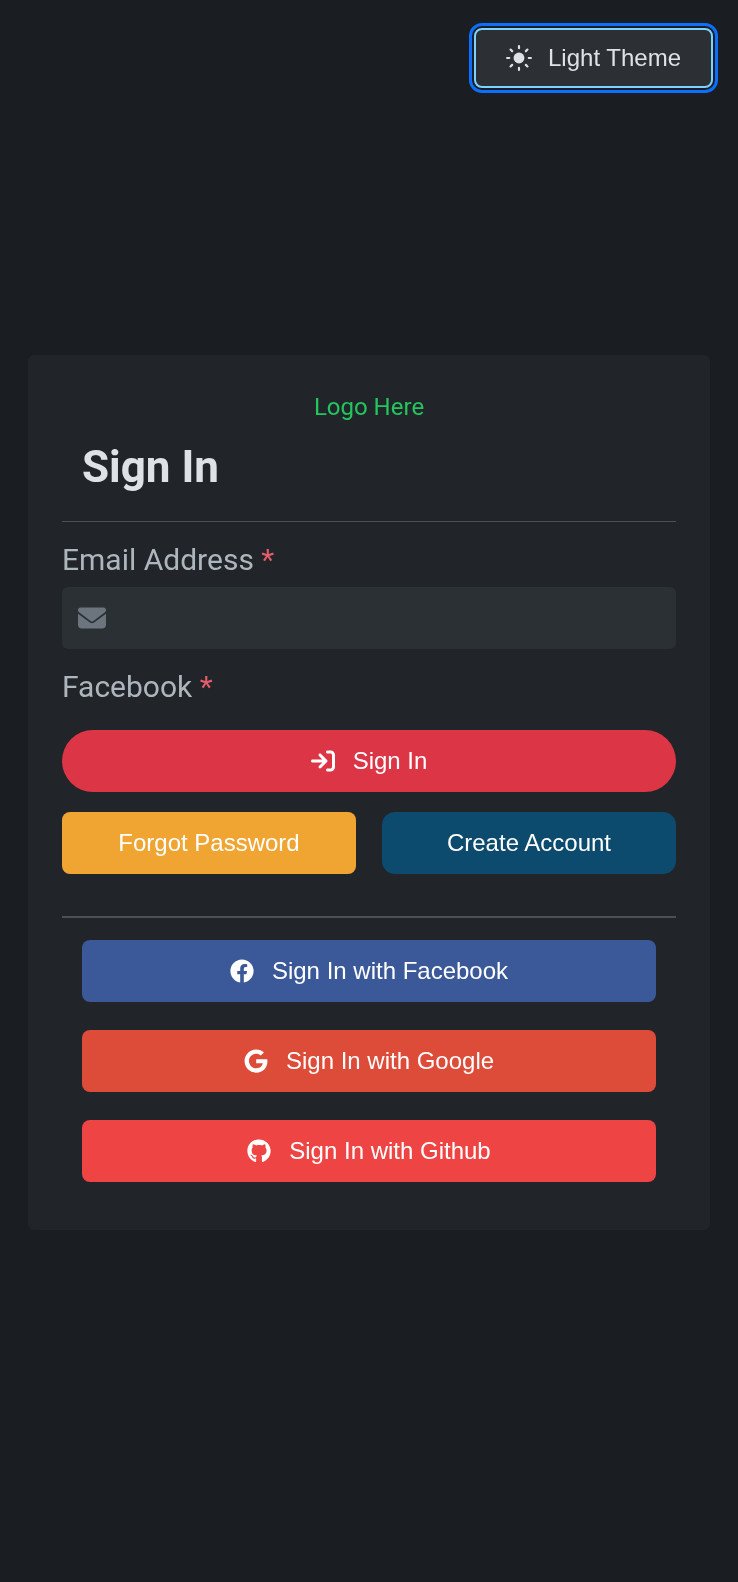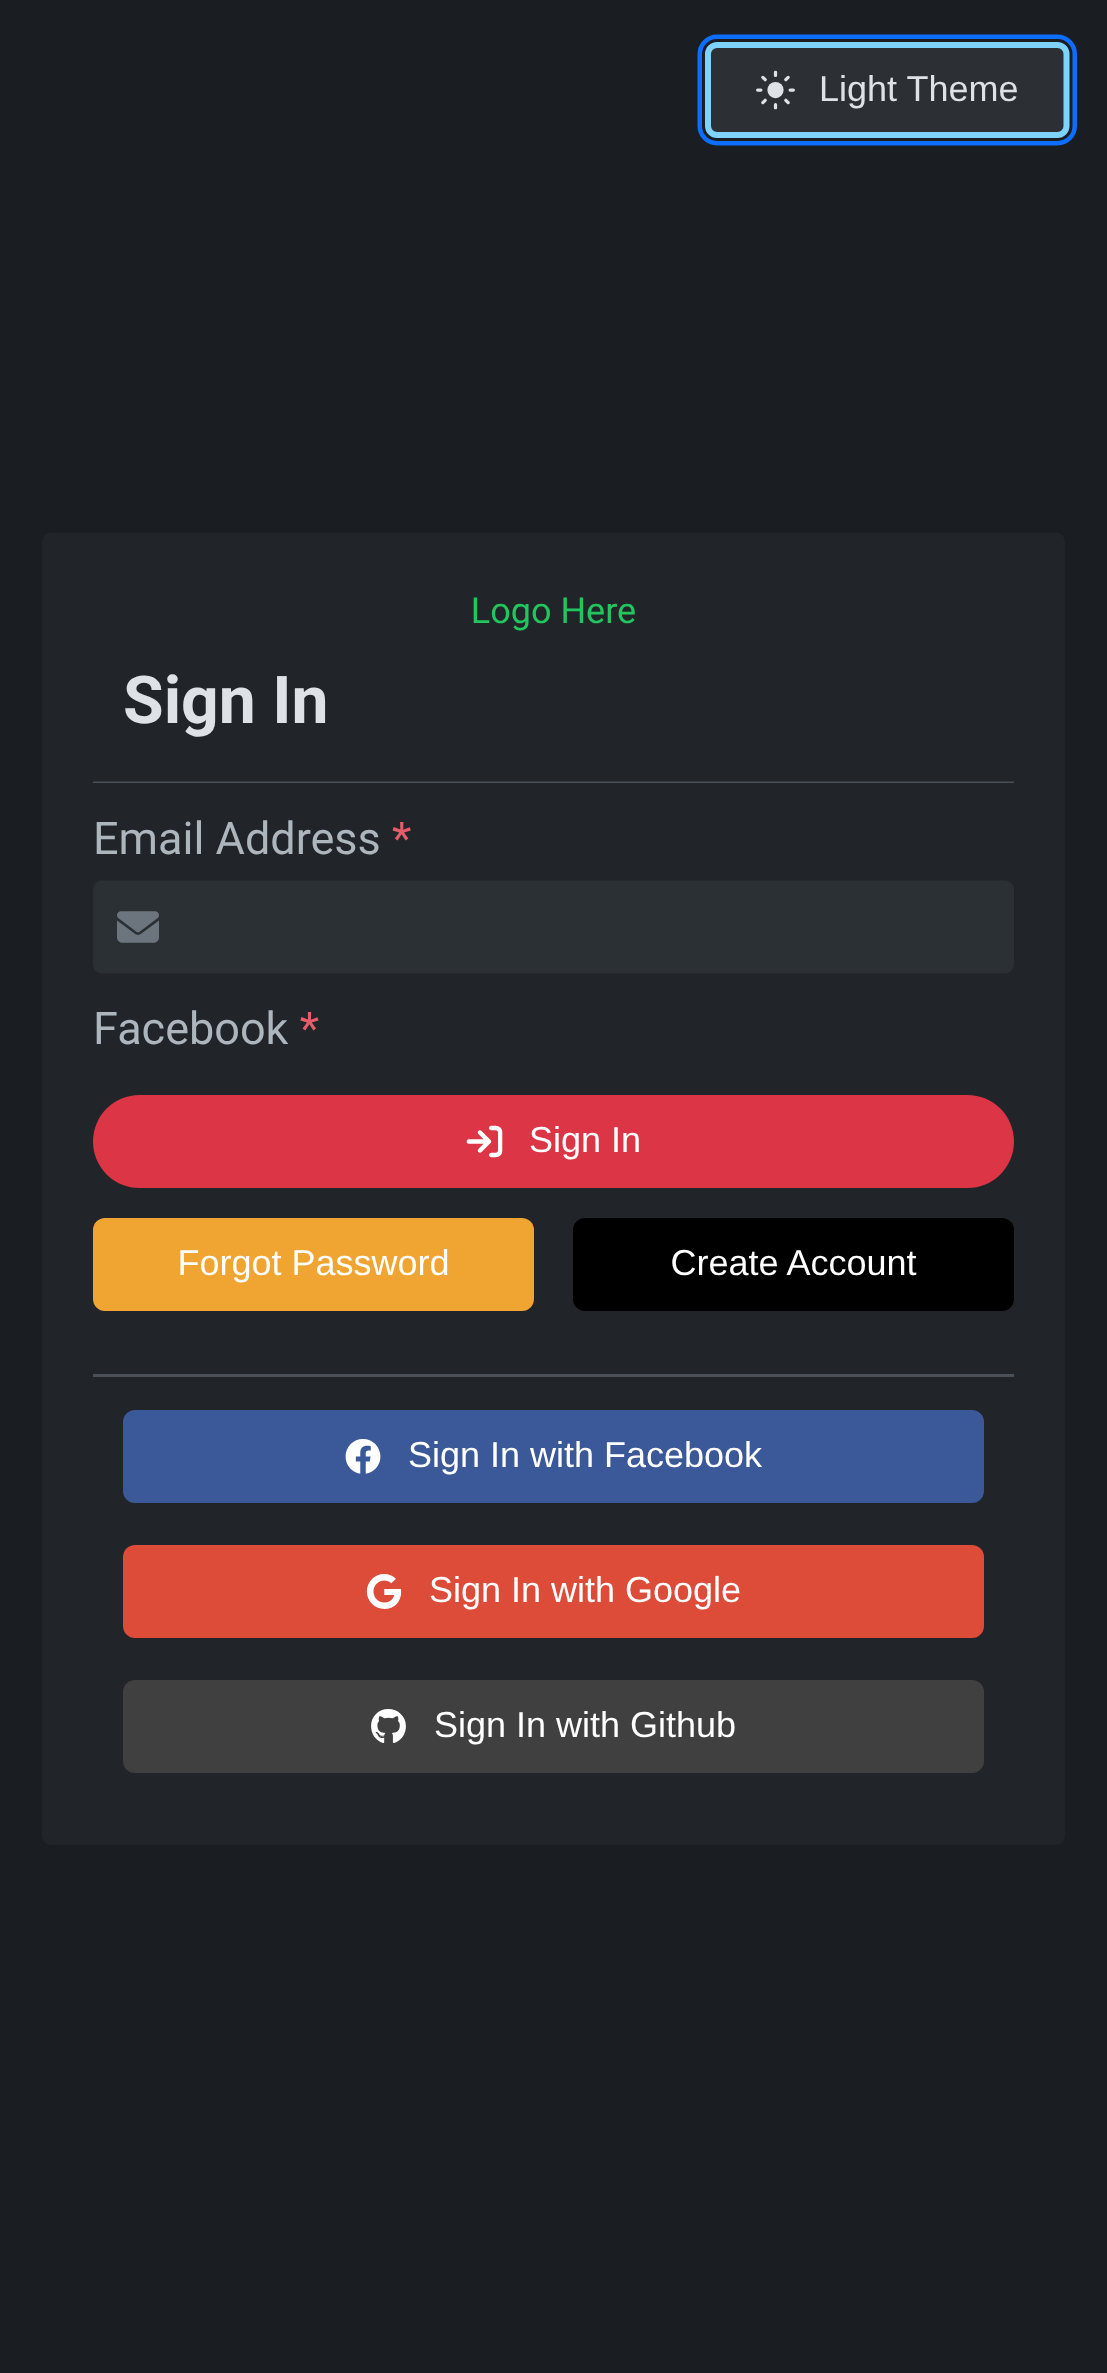--- a/index.html
+++ b/index.html
@@ -18,21 +18,21 @@
     .page-container {
       background-color: #1a1d21;
       padding: 15px;
       min-height: 100%;
     }
     .theme-toggle {
       position: absolute;
       top: 28px;
       right: 25px;
       background-color: #2c3034;
-      border: 4px solid #7dd3fc;
+      border: 2px solid #7dd3fc;
       color: #dee2e6;
       padding: 14px 30px;
       font-size: 24px;
       border-radius: 8px;
       display: flex;
       align-items: center;
       gap: 16px;
       cursor: pointer;
       outline: 3px solid #0d6efd;
       outline-offset: 2px;
@@ -142,40 +142,41 @@
       gap: 26px;
       margin-top: 20px;
       justify-content: space-between;
     }
     .btn-warning {
       background-color: #f0a532;
       flex: 1;
       height: 62px;
     }
     .btn-success {
-      background-color: #000000;
+      background-color: #0c4a6e;
       flex: 1;
       height: 62px;
+      border-radius: 13px;
     }
     .social-buttons {
       padding: 0 20px;
       margin-top: 22px;
     }
     .btn-google {
       background-color: #dd4b39;
       height: 62px;
       margin-bottom: 28px;
     }
     .btn-facebook {
       background-color: #3b5998;
       height: 62px;
       margin-bottom: 28px;
     }
     .btn-github {
-      background-color: #404040;
+      background-color: #ef4444;
       height: 62px;
     }
   </style>
 </head>
 <body>
 
 <div class="page-container">
 
   <button class="theme-toggle">
     <svg viewBox="0 0 24 24">

